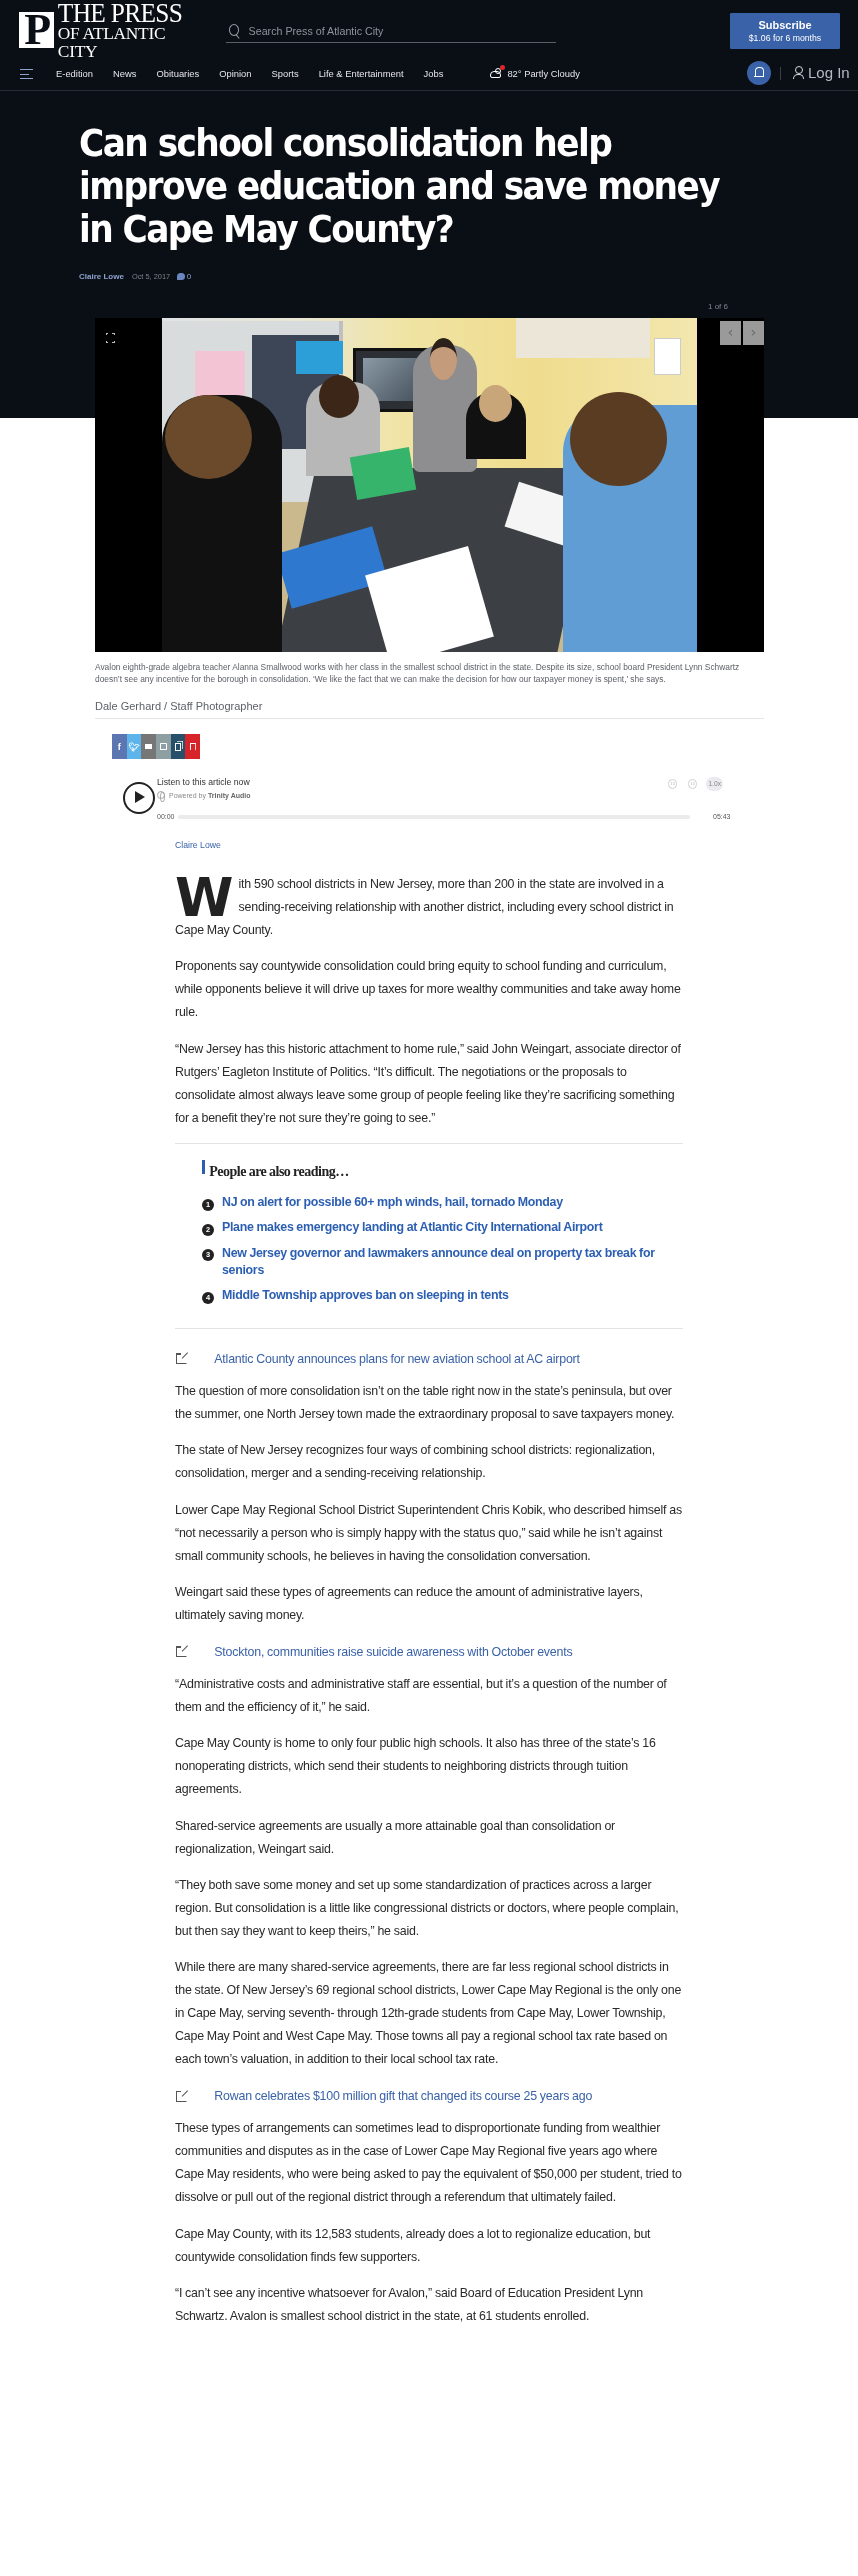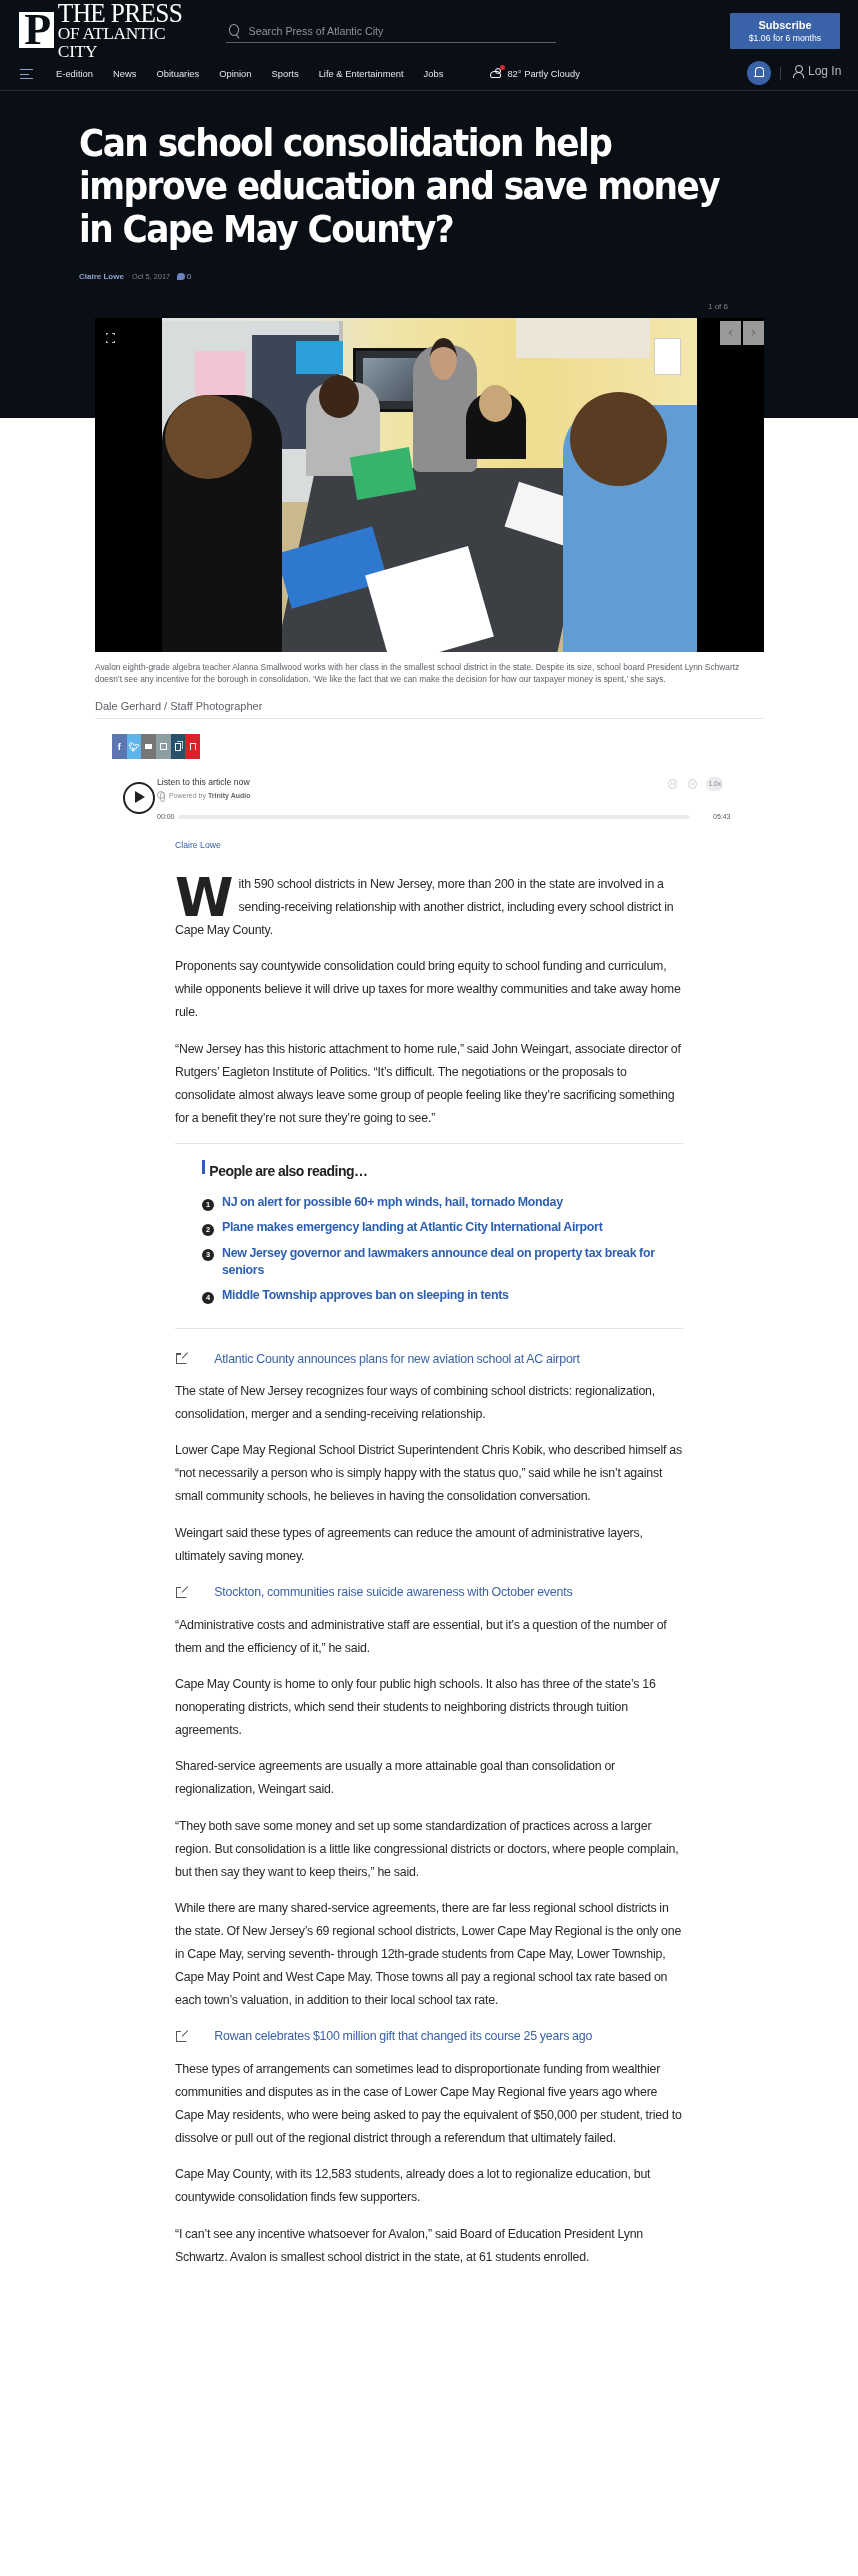--- a/index.html
+++ b/index.html
@@ -35,21 +35,21 @@
   .weather { position: absolute; left: 490px; top: 7.4px; display: flex; align-items: center; color: #e4e6ea; font-size: 9.4px; }
   .weather-icon { position: relative; width: 14.7px; height: 13.4px; margin-right: 2.7px; }
   .weather-icon .cloud { position: absolute; left: 0; top: 4.7px; width: 10.7px; height: 6.7px; border: 1px solid #fff; border-radius: 4px 4px 2px 2px; }
   .weather-icon .sun { position: absolute; left: 5.3px; top: 2px; width: 6px; height: 6px; border: 1px solid #fff; border-radius: 50%; }
   .weather-icon .dot { position: absolute; left: 10px; top: -1.3px; width: 5.3px; height: 5.3px; background: #e2252b; border-radius: 50%; }
 
   .bell { position: absolute; left: 747px; top: 61px; width: 24px; height: 24px; border-radius: 50%; background: #3a62a8; cursor: pointer; }
   .bell::before { content: ""; position: absolute; left: 8px; top: 6px; width: 6.7px; height: 8.7px; border: 1px solid #fff; border-bottom: none; border-radius: 4px 4px 0 0; }
   .bell::after { content: ""; position: absolute; left: 6.7px; top: 14.7px; width: 10.7px; height: 1px; background: #fff; }
   .divider-v { position: absolute; left: 780px; top: 67px; width: 0.7px; height: 13.4px; background: #3a3f48; }
-  .login { position: absolute; left: 792px; top: 64px; display: flex; align-items: center; color: #b5bac2; font-size: 12px; cursor: pointer; }
+  .login { position: absolute; left: 792px; top: 64px; display: flex; align-items: center; color: #b5bac2; font-size: 15px; cursor: pointer; }
   .user-icon { position: relative; width: 12px; height: 13.4px; margin-right: 4px; }
   .user-icon::before { content: ""; position: absolute; left: 2.7px; top: 0.7px; width: 6px; height: 6px; border: 1px solid #d6d9de; border-radius: 50%; }
   .user-icon::after { content: ""; position: absolute; left: 0.7px; top: 8px; width: 9.4px; height: 4.7px; border: 1px solid #d6d9de; border-bottom: none; border-radius: 5.3px 5.3px 0 0; }
 
   
   .headline { position: absolute; left: 79px; top: 122px; width: 709px; color: #ffffff; font-family: "DejaVu Sans", sans-serif; font-weight: bold; font-size: 37px; line-height: 43px; letter-spacing: -1.7px; transform: scaleX(0.93); transform-origin: left top; }
   .meta { position: absolute; left: 79px; top: 272px; display: flex; align-items: center; font-size: 8px; }
   .meta .author { color: #8ea2d0; font-weight: bold; }
   .meta .date { color: #7e838b; margin-left: 8px; font-size: 7.4px; text-align: right; }
   .meta .comments { display: flex; align-items: center; margin-left: 6.7px; color: #8ea2d0; cursor: pointer; }
@@ -138,21 +138,21 @@
   
   .article { position: absolute; left: 175px; top: 873px; width: 508px; font-size: 12.4px; line-height: 23px; color: #2a2a2a; font-family: "Liberation Sans", sans-serif; letter-spacing: -0.2px; word-spacing: -0.3px; }
   .article p { margin-bottom: 13.4px; }
   .dropcap { float: left; font-size: 53px; line-height: 41px; font-weight: bold; margin: 4px 5.3px 0 0; color: #222; font-family: "DejaVu Sans", sans-serif; }
   .related-link { display: flex; align-items: flex-start; color: #3a62a8; cursor: pointer; margin-bottom: 9.4px; gap: 24px; }
   .ext-icon { display: inline-block; width: 10.7px; height: 10.7px; border: 1.3px solid #555; border-right-color: transparent; border-top-color: transparent; margin: 6px 3.3px 0 1.3px; position: relative; flex-shrink: 0; }
   .ext-icon::before { content: ""; position: absolute; left: -1.3px; top: -1.3px; width: 4.7px; height: 1.3px; background: #555; }
   .ext-icon::after { content: ""; position: absolute; left: 3.3px; top: 0.7px; width: 8px; height: 1.3px; background: #555; transform: rotate(-45deg); }
 
   .also { border-top: 0.7px solid #e3e3e3; border-bottom: 0.7px solid #e3e3e3; margin: 6.7px 0 19px 0; padding: 16px 0 14.7px 27px; }
-  .also-title { font-family: Liberation Sans, sans-serif; font-weight: bold; font-size: 14px; color: #222; display: flex; align-items: flex-start; margin-bottom: 10.7px; letter-spacing: -0.5px; }
+  .also-title { font-family: Liberation Serif, serif; font-weight: bold; font-size: 14px; color: #222; display: flex; align-items: flex-start; margin-bottom: 10.7px; letter-spacing: -0.5px; }
   .also-bar { width: 3.3px; height: 13.4px; background: #2c5fb2; margin-right: 4px; }
   .also-list li { list-style: none; display: flex; align-items: flex-start; margin-bottom: 8px; }
   .also-num { width: 12px; height: 12px; border-radius: 50%; background: #222; color: #fff; font-size: 7.4px; font-weight: bold; text-align: center; line-height: 12px; margin: 4.7px 8px 0 0; flex-shrink: 0; }
   .also-link { color: #2c5fb2; font-weight: bold; font-size: 12.4px; line-height: 17.4px; cursor: pointer; letter-spacing: -0.3px; }
 </style>
 </head>
 <body>
 
 <div class="top-dark"></div>
 
@@ -320,20 +320,21 @@
           <span class="also-num">4</span>
           <span class="also-link">Middle Township approves ban on sleeping in tents</span>
         </li>
     </ul>
   </div>
 
   <div class="related-link">
       <span class="ext-icon"></span>
       <span>Atlantic County announces plans for new aviation school at AC airport</span>
     </div>
+  <p>The question of more consolidation isn’t on the table right now in the state’s peninsula, but over the summer, one North Jersey town made the extraordinary proposal to save taxpayers money.</p>
   <p>The state of New Jersey recognizes four ways of combining school districts: regionalization, consolidation, merger and a sending-receiving relationship.</p>
   <p>Lower Cape May Regional School District Superintendent Chris Kobik, who described himself as “not necessarily a person who is simply happy with the status quo,” said while he isn’t against small community schools, he believes in having the consolidation conversation.</p>
   <p>Weingart said these types of agreements can reduce the amount of administrative layers, ultimately saving money.</p>
   <div class="related-link">
       <span class="ext-icon"></span>
       <span>Stockton, communities raise suicide awareness with October events</span>
     </div>
   <p>“Administrative costs and administrative staff are essential, but it’s a question of the number of them and the efficiency of it,” he said.</p>
   <p>Cape May County is home to only four public high schools. It also has three of the state’s 16 nonoperating districts, which send their students to neighboring districts through tuition agreements.</p>
   <p>Shared-service agreements are usually a more attainable goal than consolidation or regionalization, Weingart said.</p>

